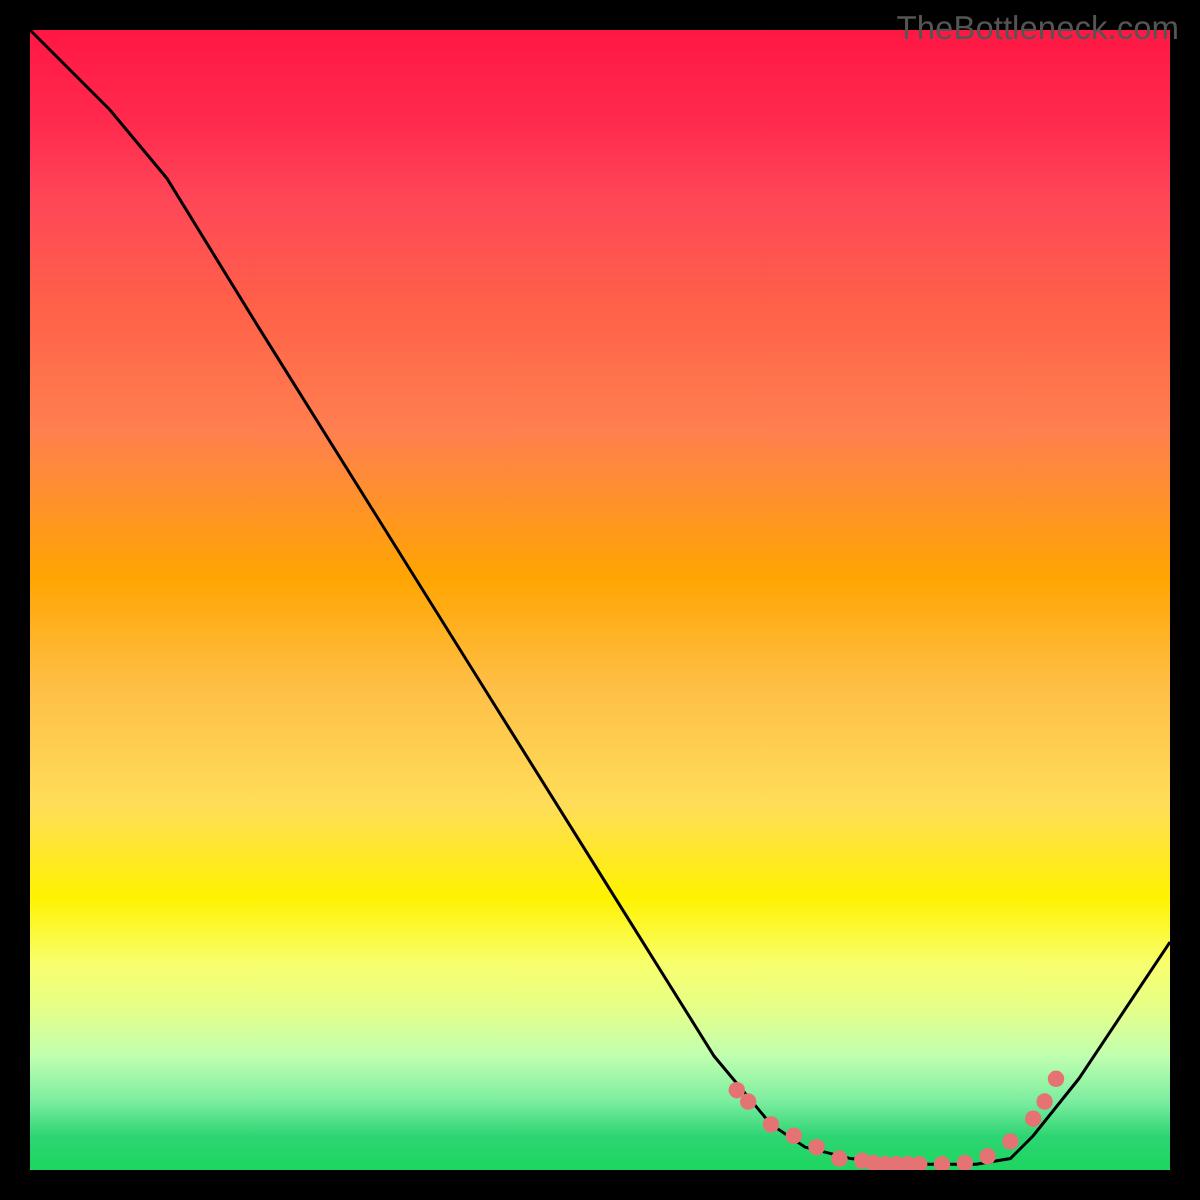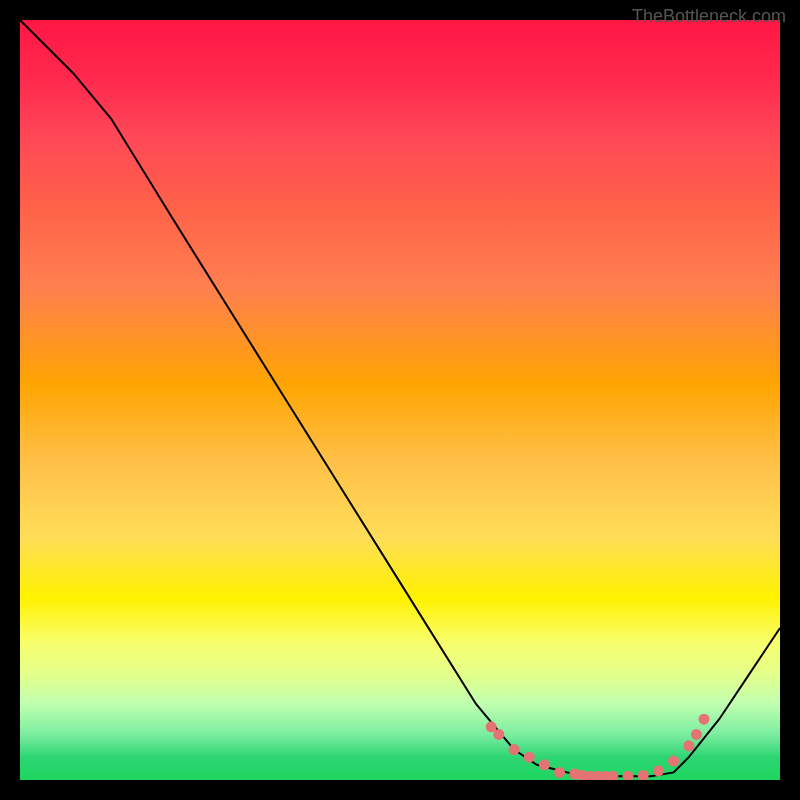--- a/index.html
+++ b/index.html
@@ -8,21 +8,21 @@
     height: 800px;
     background: #000;
     position: relative;
     font-family: Arial, sans-serif;
   }
   .watermark {
     position: absolute;
     top: 6px;
     right: 14px;
     color: #555;
-    font-size: 18px;
+    font-size: 22px;
     font-weight: 500;
     z-index: 10;
   }
   .plot-area {
     position: absolute;
     left: 20px;
     top: 20px;
     width: 760px;
     height: 760px;
   }

